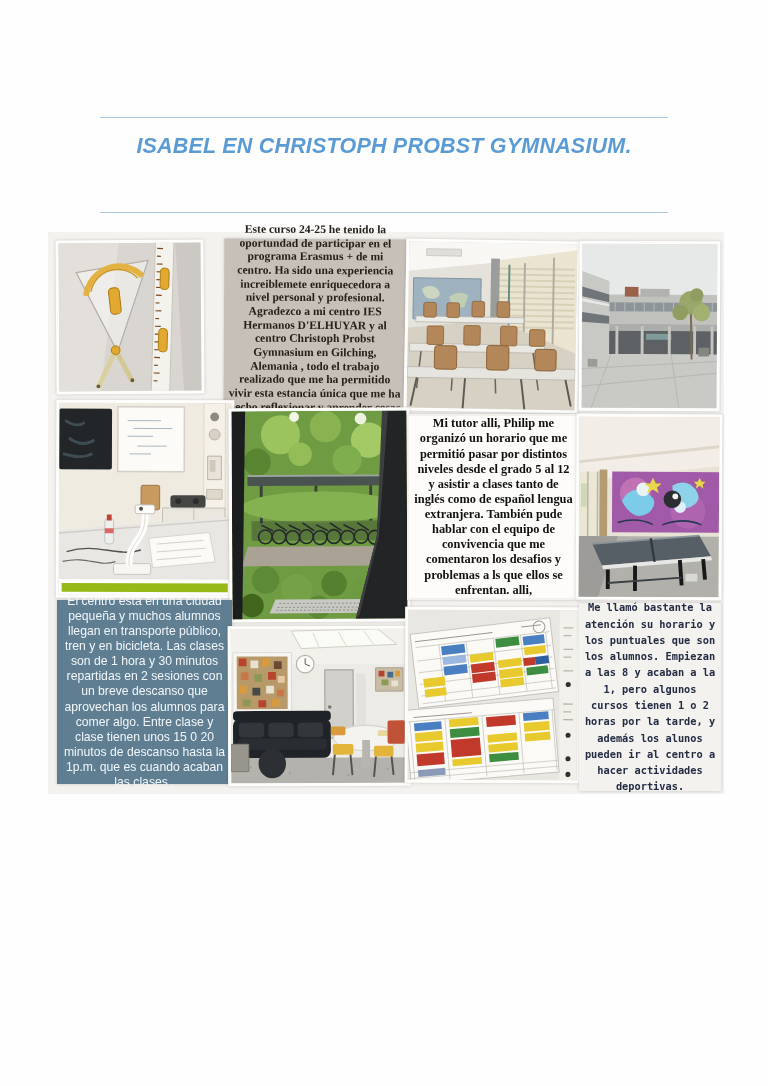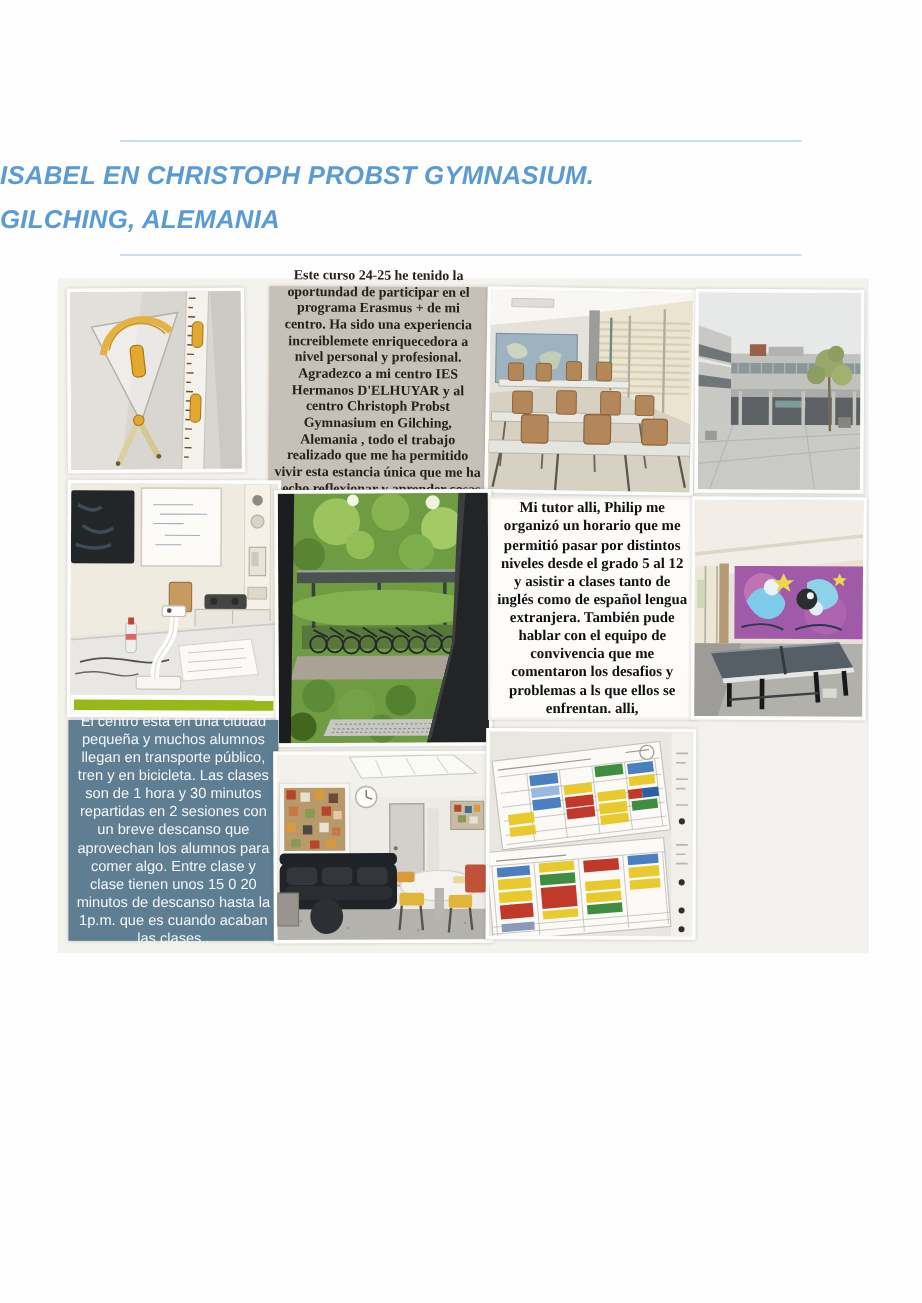--- a/index.html
+++ b/index.html
@@ -1,21 +1,21 @@
 <!DOCTYPE html>
 <html style="--title-blue: #5B9BD5; --divider-blue: #A9C8E8; --slate-bg: #5F7E92; --beige-bg: #C7C0B9; --mono-navy: #232C44; --paper-bg: #F4F2EE;"><head>
 <meta charset="utf-8">
 <style>
   html,body{margin:0;padding:0;background:#ffffff;}
   .page{position:relative;width:768px;height:1086px;background:#fefefe;overflow:hidden;
         font-family:"Liberation Sans","DejaVu Sans",sans-serif;}
   .divider{position:absolute;left:100px;width:568px;height:1px;background:var(--divider-blue,#A9C8E8);}
   .divider.top{top:117px;}
   .divider.bottom{top:212px;}
-  .title{position:absolute;left:0;top:128px;width:768px;text-align:left;
+  .title{position:absolute;left:0;top:128px;width:768px;text-align:center;
          color:var(--title-blue,#5B9BD5);font-weight:bold;font-style:italic;
          font-size:21.5px;line-height:37px;letter-spacing:.2px;}
   .collage{position:absolute;left:48px;top:232px;width:676px;height:562px;background:#f4f2ef;}
   .tile{position:absolute;box-sizing:border-box;box-shadow:0 0 3px rgba(60,55,50,.25);}
   .photo{border:3px solid #fdfdfc;background:#ddd;}
   .photo svg{display:block;width:100%;height:100%;}
   .txt{display:flex;align-items:center;justify-content:center;text-align:center;}
   .txt .inner{width:100%;padding:4px 5px;}
   .t-beige{background:var(--beige-bg,#C7C0B9);color:#26201a;
            font-family:"Liberation Serif","DejaVu Serif",serif;font-weight:bold;
@@ -30,21 +30,20 @@
           font-size:10.3px;line-height:1.58;}
 </style>
 </head>
 <body>
 
 <div class="page">
 
   <div class="divider top"></div>
   <div class="title">
     <div>ISABEL EN CHRISTOPH PROBST GYMNASIUM.</div>
-    <div>GILCHING, ALEMANIA</div>
   </div>
   <div class="divider bottom"></div>
 
   <div class="collage">
 
     <div class="tile photo" style="left:8px;top:8px;width:148px;height:154px;transform:rotate(-.4deg);">
       <svg viewBox="0 0 146 152" preserveAspectRatio="none">
         <rect width="146" height="152" fill="#d9d6d1"></rect>
         <polygon points="0,0 62,0 42,152 0,152" fill="#e3e0db"></polygon>
         <polygon points="120,0 146,0 146,152 128,152" fill="#ccc9c4"></polygon>
@@ -371,15 +370,18 @@
             <rect x="120" y="130" width="26" height="8" fill="#e8c92e"></rect>
           <rect x="8" y="142" width="28" height="12" fill="#c0392b"></rect>
             <rect x="82" y="138" width="30" height="8" fill="#e8c92e"></rect>
           <rect x="82" y="148" width="30" height="8" fill="#3e8e41"></rect>
             <rect x="44" y="150" width="30" height="7" fill="#e8c92e"></rect>
           <rect x="8" y="158" width="28" height="7" fill="#8a9ab8"></rect>
         </g>
       </svg>
     </div>
 
+    <div class="tile txt t-mono" style="left:531px;top:371px;width:142px;height:188px;">
+      <div class="inner">Me llamó bastante la atención su horario y los puntuales que son los alumnos. Empiezan a las 8 y acaban a la 1, pero algunos cursos tienen 1 o 2 horas por la tarde, y además los alunos pueden ir al centro a hacer actividades deportivas.</div>
+    </div>
 
   </div>
 </div>
 
 </body></html>

